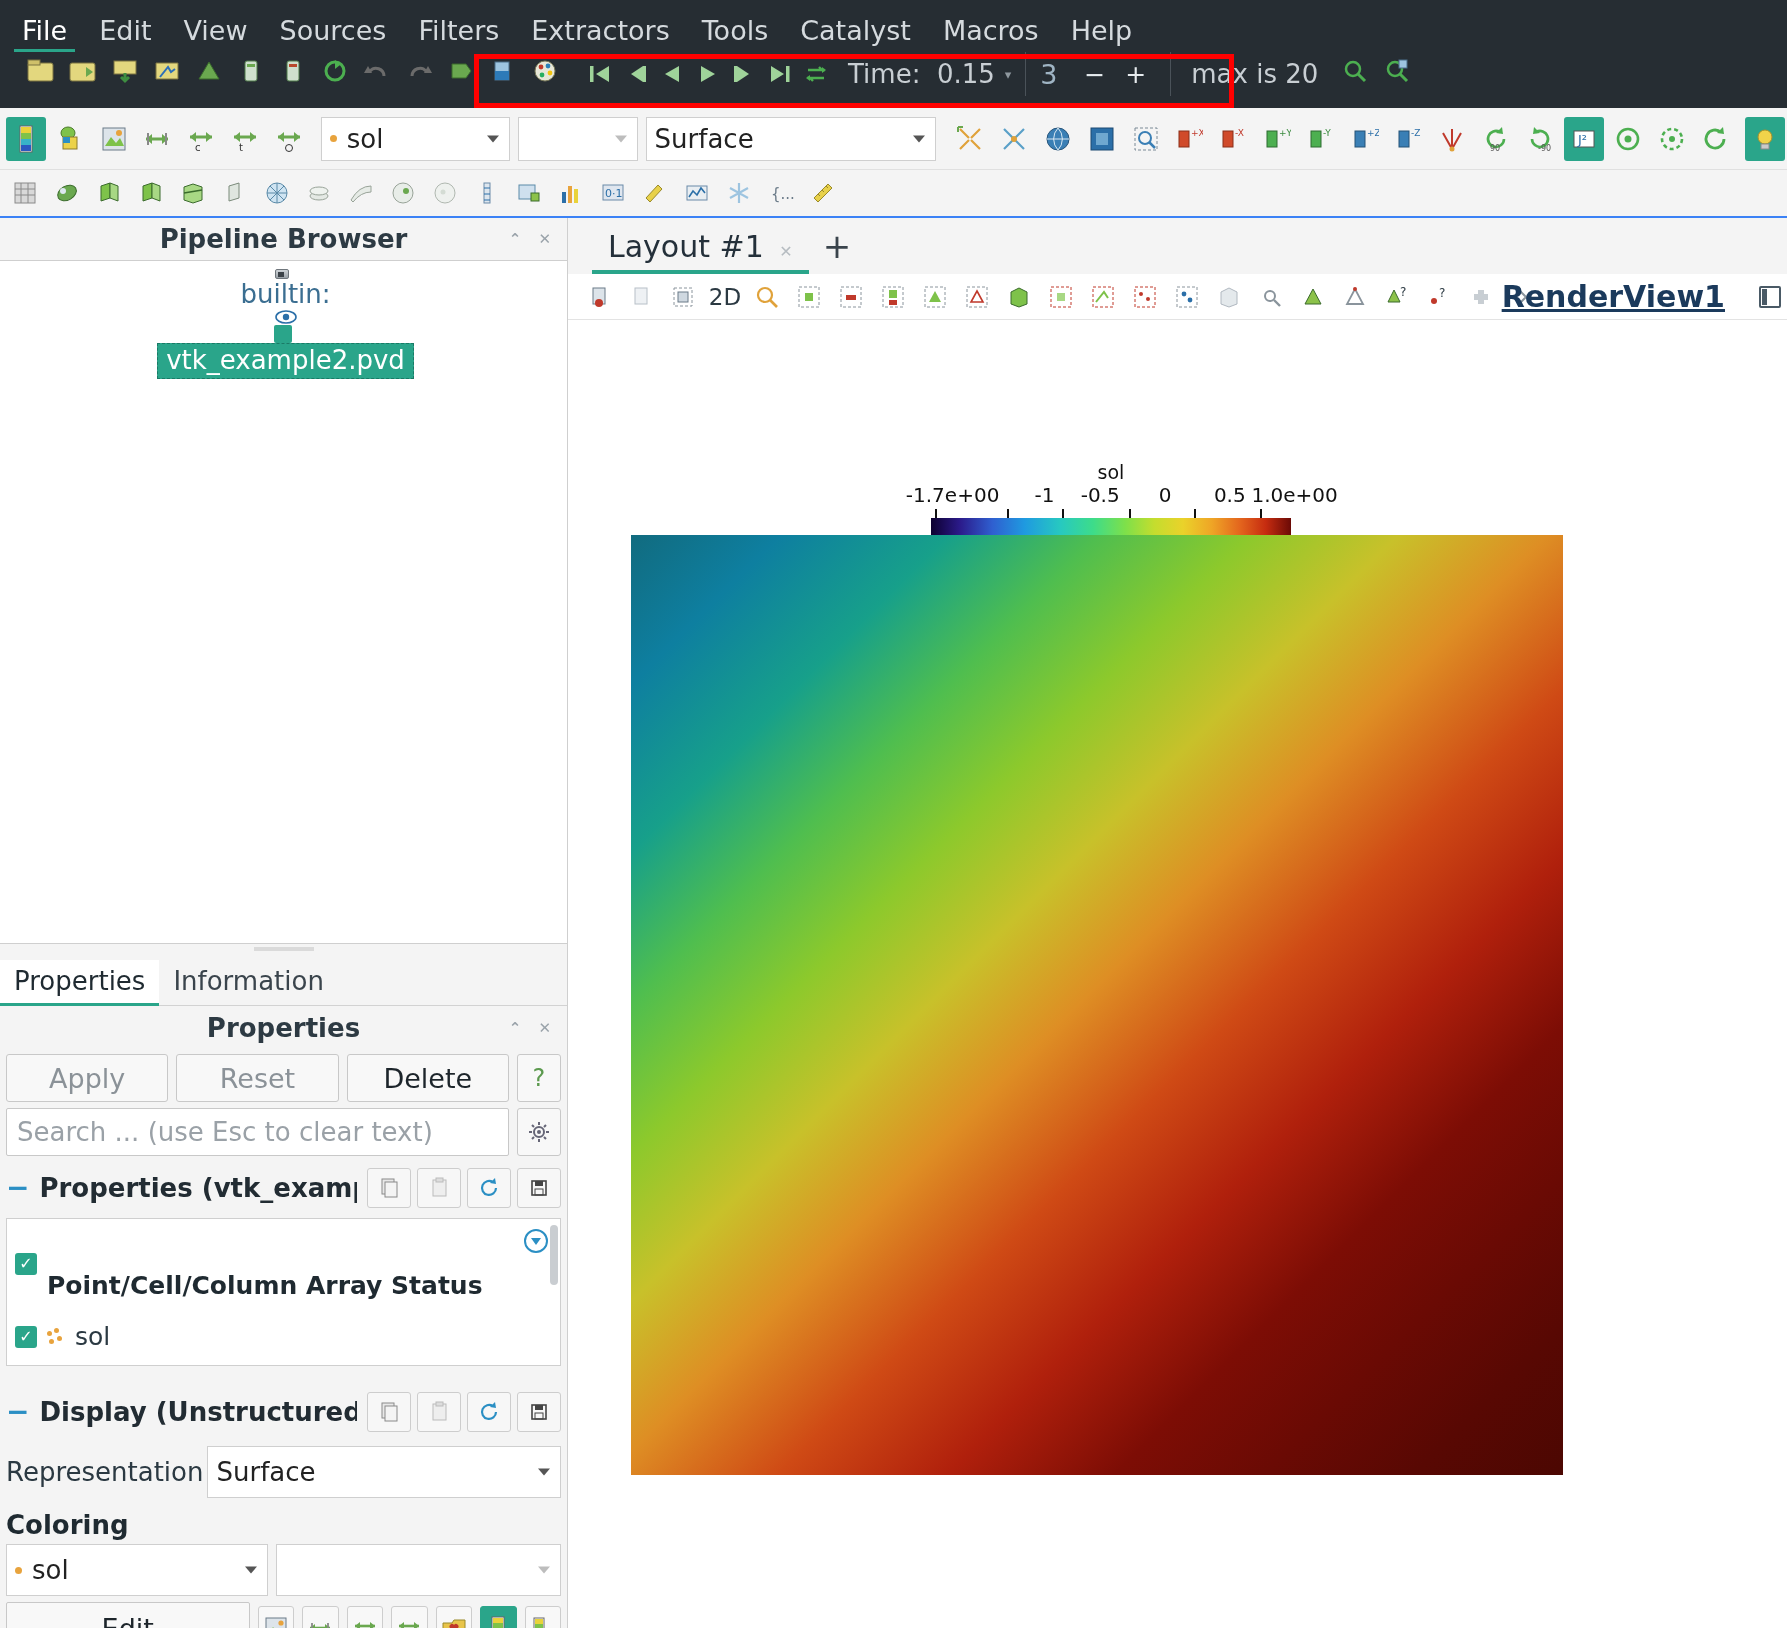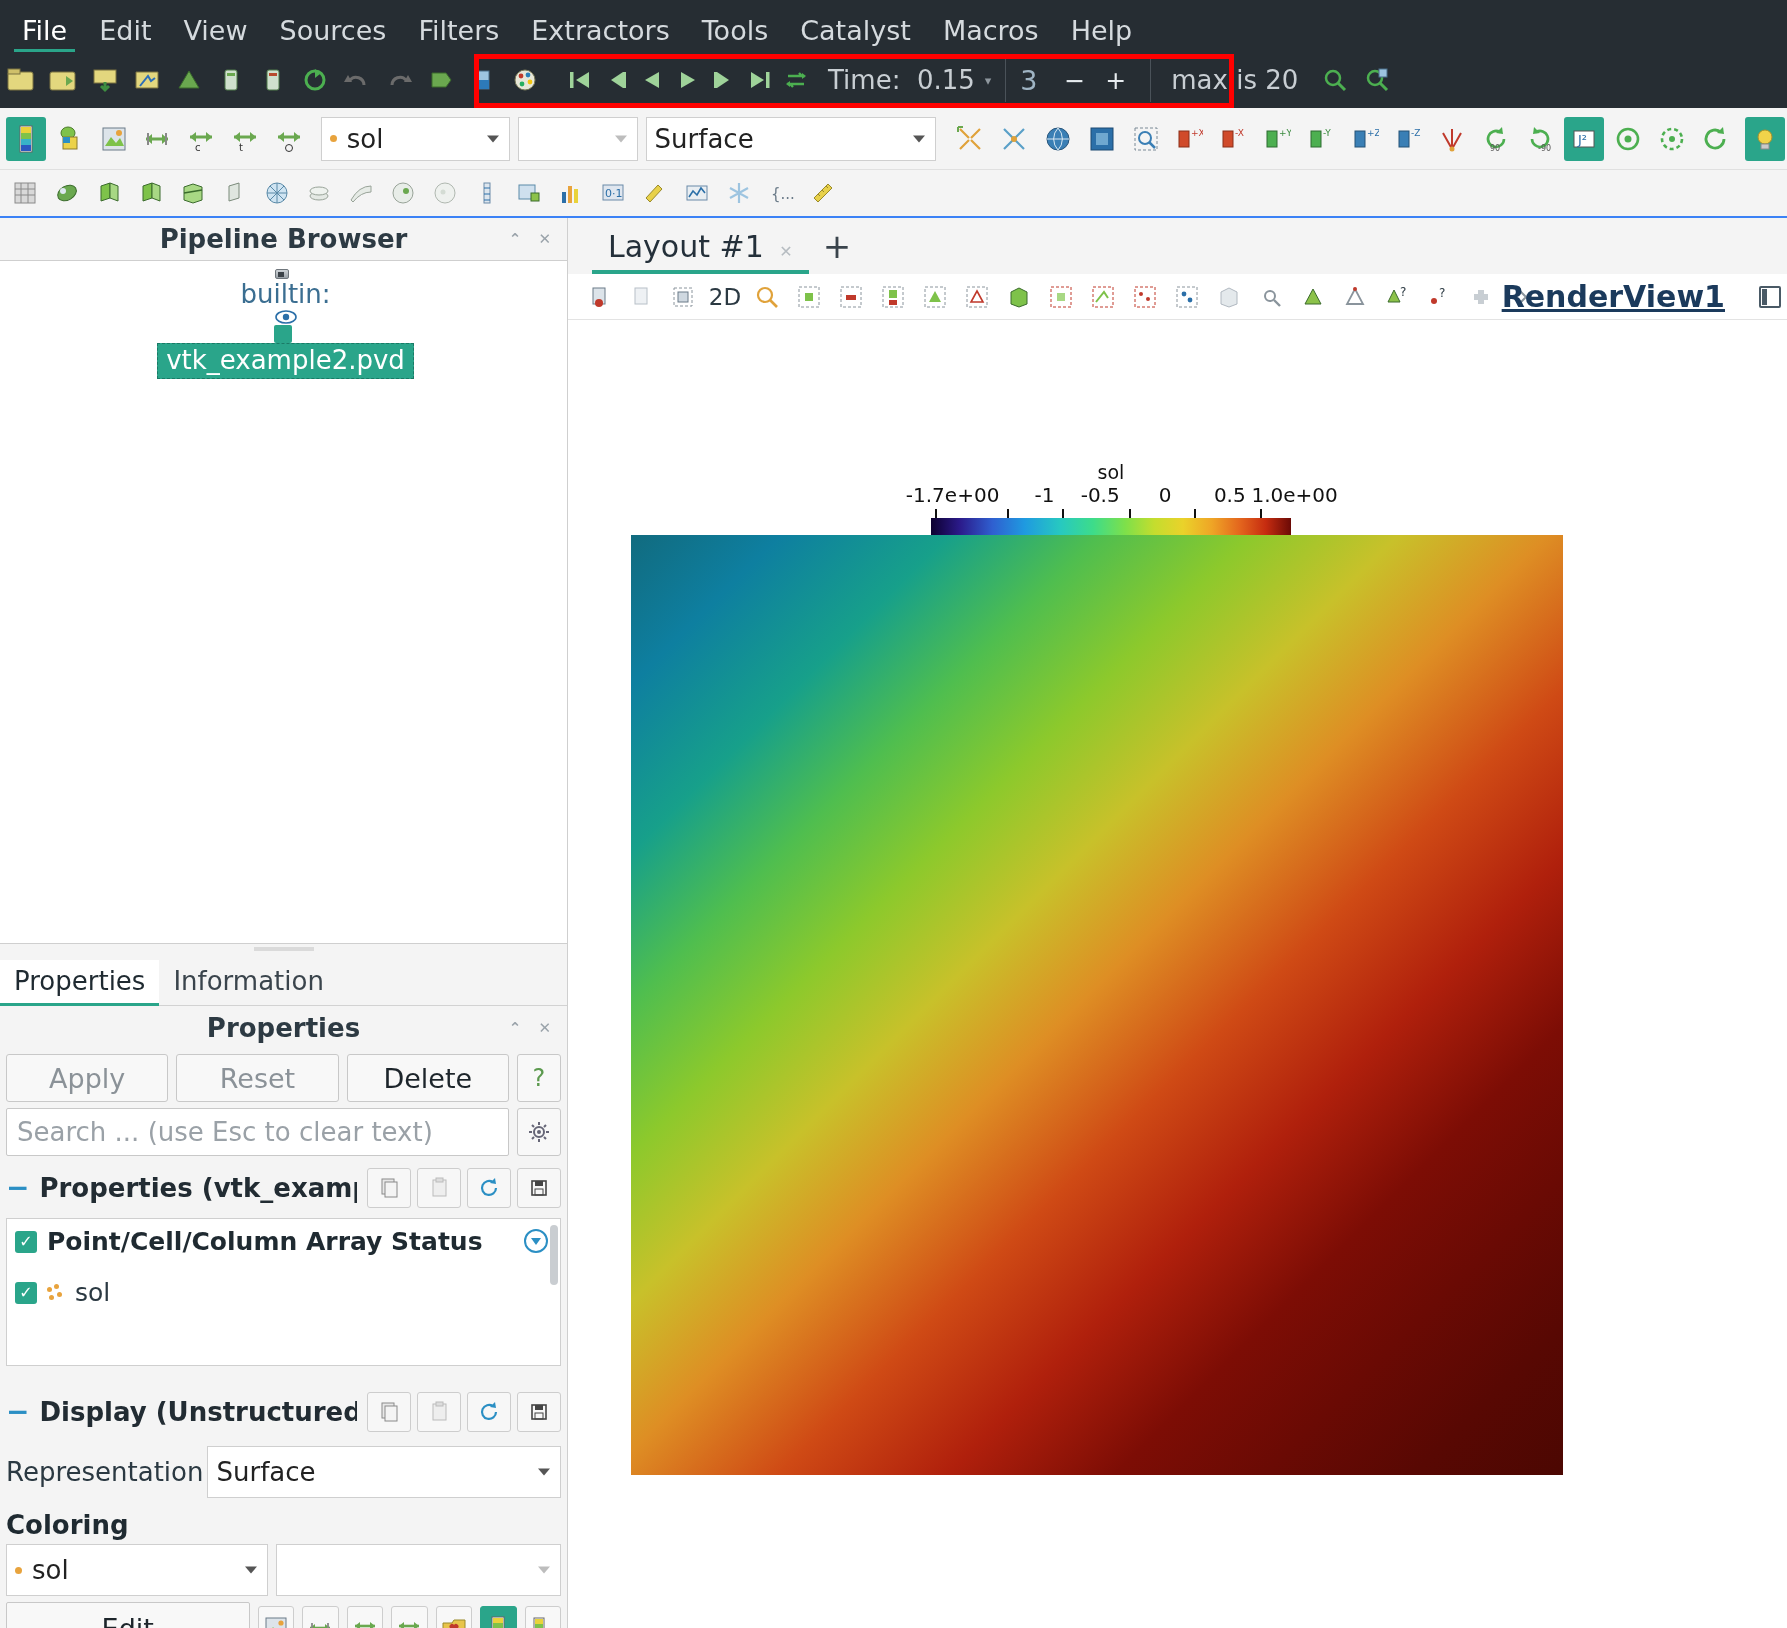--- a/index.html
+++ b/index.html
@@ -22,21 +22,21 @@
   }
   .menu-item.active { color: #ffffff; }
   .menu-item.active::after {
     content: ""; position: absolute; left: 8px; right: 8px; bottom: 0;
     height: 3px; background: #2aa58a;
   }
 
   
   .toolbar1 {
     height: 56px; background: #262d33;
-    display: flex; align-items: center; padding-left: 0;
+    display: flex; padding-left: 20px;
     position: relative;
   }
   .tb-icon {
     width: 38px; height: 38px; margin: 0 2px;
     display: flex; align-items: center; justify-content: center;
     font-size: 22px; line-height: 1; position: relative; cursor: default;
   }
   .tb-icon svg { display: block; }
 
   
@@ -158,21 +158,21 @@
   .sec-title{font-size:26px;font-weight:bold;color:#222c33;white-space:nowrap;overflow:hidden;flex:1;}
   .sec-btns{display:flex;gap:6px;}
   .sq-btn{width:44px;height:40px;border:1px solid #cdcdcd;background:#f7f7f7;border-radius:3px;
     display:flex;align-items:center;justify-content:center;}
 
   .array-box{background:#ffffff;border:1px solid #cfcfcf;margin:6px 6px 0 6px;padding:8px 8px 16px 8px;
     position:relative;height:148px;}
   .arr-head{display:flex;align-items:center;gap:10px;}
   .chk{width:22px;height:22px;border-radius:3px;background:#2aa58a;display:flex;align-items:center;
     justify-content:center;color:#fff;font-size:16px;flex:none;}
-  .arr-title{font-size:25px;font-weight:bold;color:#1f2a31;}
+  .arr-title{font-size:25px;font-weight:bold;color:#1f2a31;margin-top:44px;}
   .arr-row{display:flex;align-items:center;gap:10px;margin-top:22px;}
   .arr-name{font-size:25px;color:#2b3942;}
   .pt-glyph{width:18px;height:18px;position:relative;flex:none;}
   .pt-glyph i{position:absolute;width:5px;height:5px;border-radius:50%;background:#e8a33d;}
   .scroll-thumb{position:absolute;right:2px;top:6px;width:8px;height:60px;background:#c9cdd1;border-radius:4px;}
   .circ-btn{position:absolute;right:12px;top:10px;width:24px;height:24px;border:2px solid #2b8fc4;
     border-radius:50%;display:flex;align-items:center;justify-content:center;}
   .circ-btn i{width:0;height:0;border-left:5px solid transparent;border-right:5px solid transparent;
     border-top:7px solid #2b8fc4;}
 

